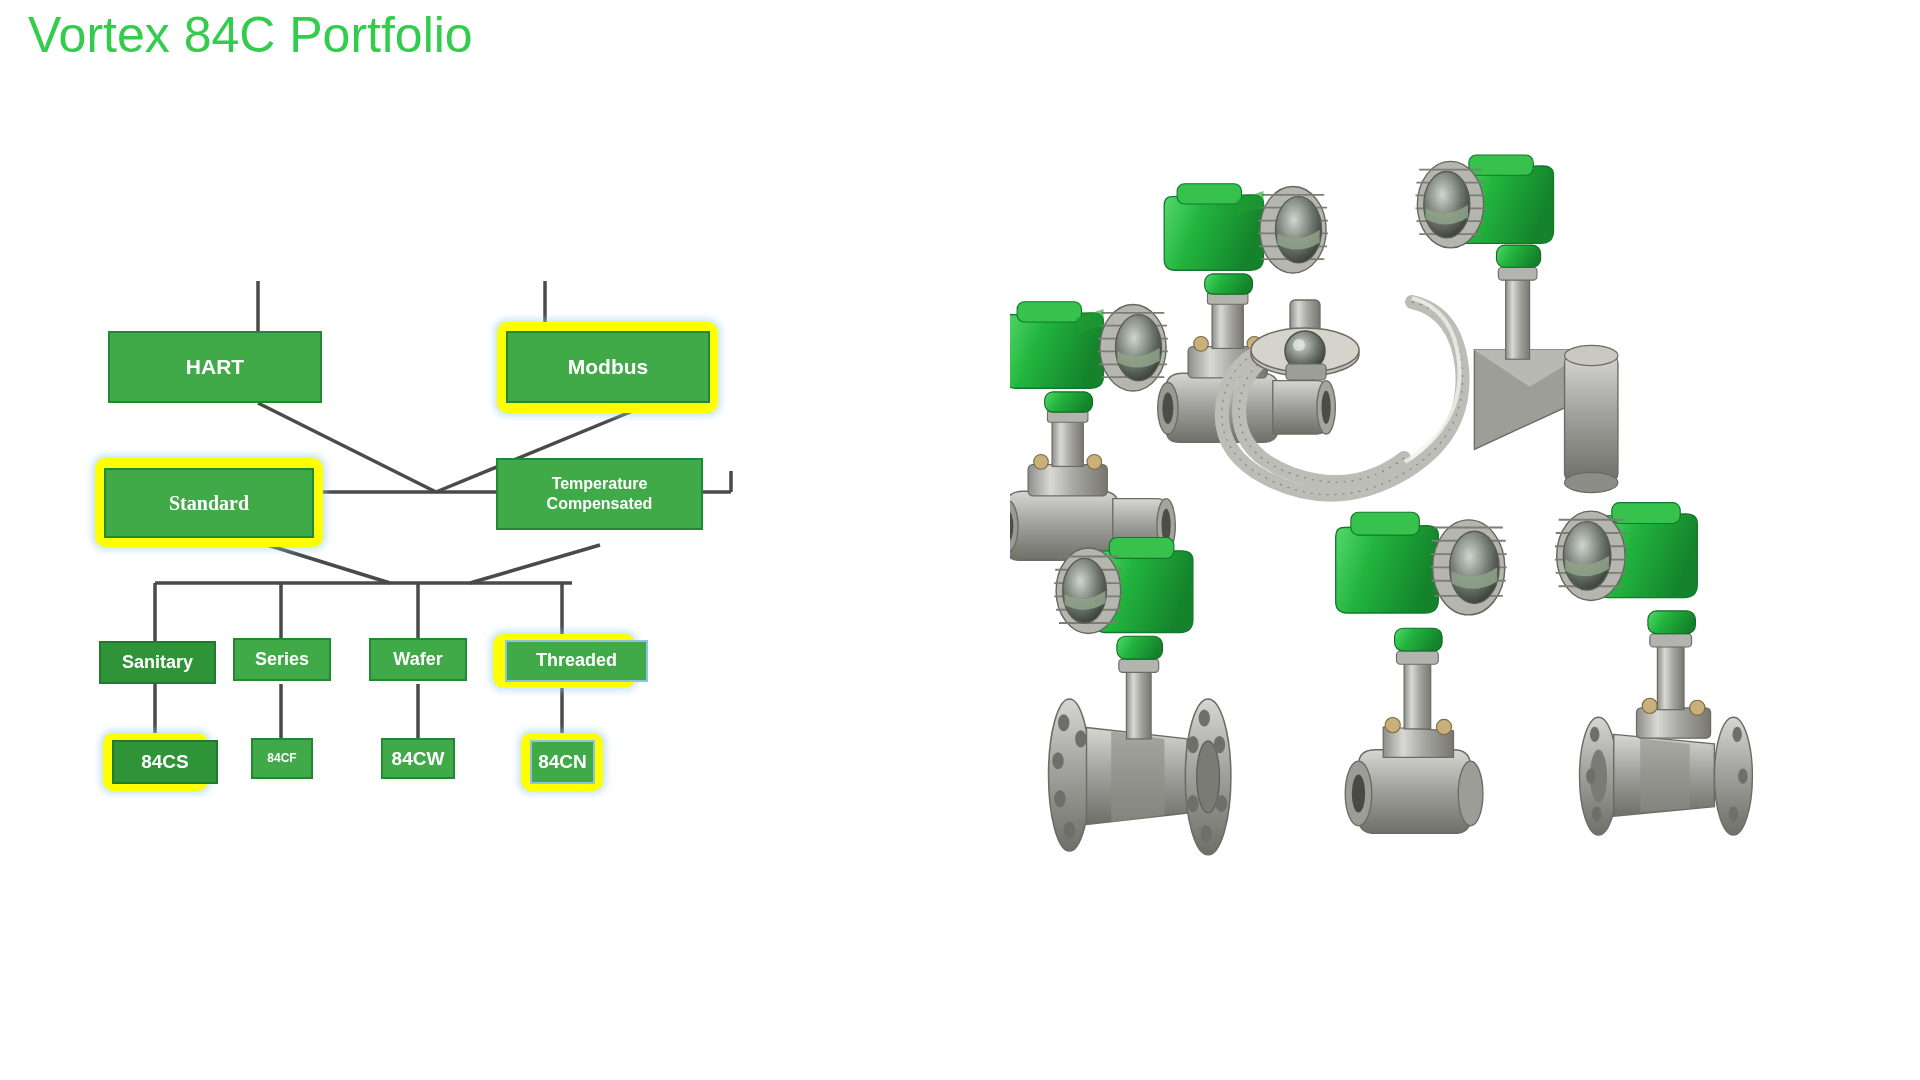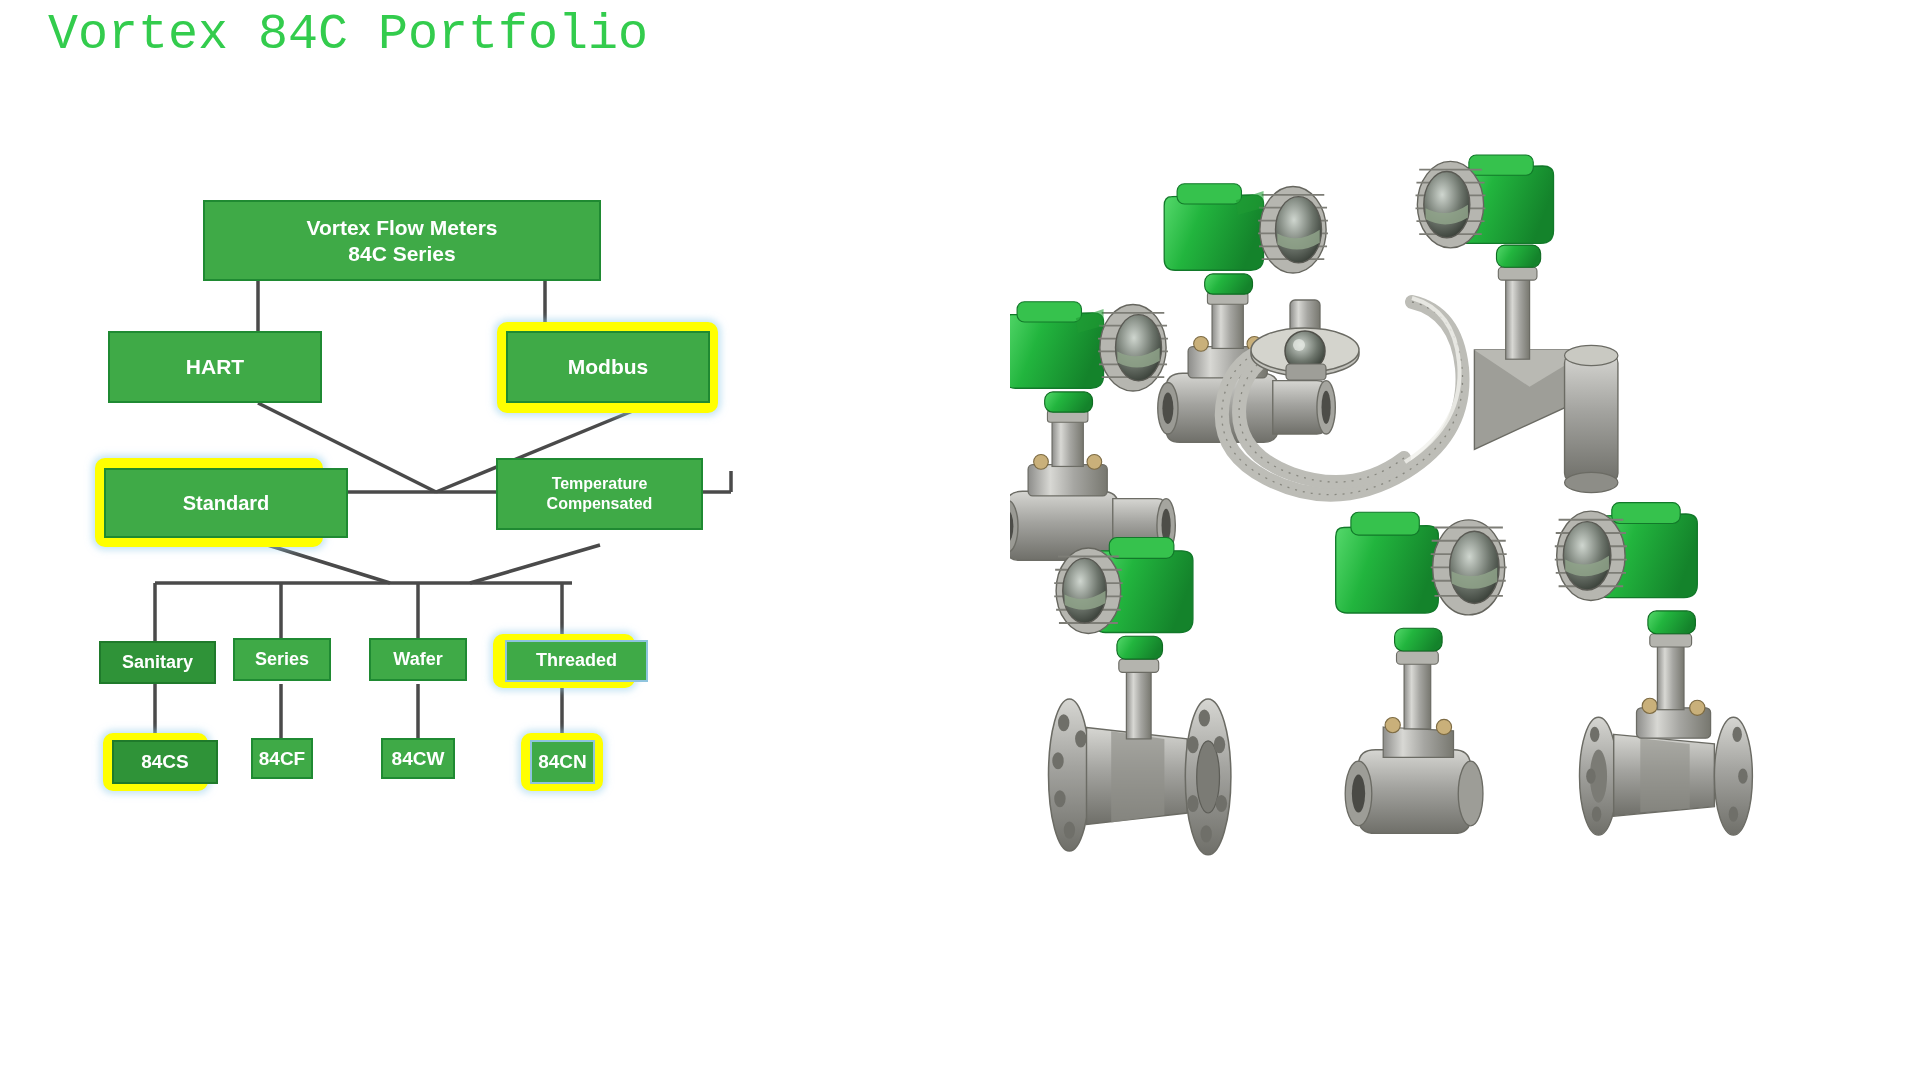--- a/index.html
+++ b/index.html
@@ -10,23 +10,22 @@
     overflow:hidden;
     position:relative;
   }
   #slide{position:absolute;inset:0;width:1920px;height:1080px;}
 
   
   .slide-title{
     position:absolute;left:28px;top:6px;
     font-size:50px;font-weight:400;letter-spacing:0px;
     color:#33cc4d;
-    font-family:Liberation Mono, monospace;
+    font-family:Liberation Sans, sans-serif;
     white-space:nowrap;
-    margin-left:20px;
   }
 
   
   #diagram{position:absolute;left:0;top:0;width:900px;height:1080px;}
   #wires{position:absolute;left:0;top:0;width:900px;height:1080px;}
 
   .node{
     position:absolute;
     box-sizing:border-box;
     background:#3faa47;
@@ -96,36 +95,30 @@
         <path d="M562,684 L562,738"></path>
       </g>
     </svg>
 
     <div class="hl" style="left: 497px; top: 322px; width: 221px; height: 91px; border-color: rgb(255, 255, 0); background: rgb(255, 255, 0);"></div>
     <div class="hl" style="left: 95px; top: 458px; width: 228px; height: 89px; border-color: rgb(255, 255, 0); background: rgb(255, 255, 0);"></div>
     <div class="hl" style="left: 493px; top: 634px; width: 142px; height: 54px; border-color: rgb(255, 255, 0); background: rgb(255, 255, 0);"></div>
     <div class="hl" style="left: 103px; top: 733px; width: 105px; height: 58px; border-color: rgb(255, 255, 0); background: rgb(255, 255, 0);"></div>
     <div class="hl" style="left: 521px; top: 733px; width: 82px; height: 58px; border-color: rgb(255, 255, 0); background: rgb(255, 255, 0);"></div>
 
-    <div class="node" style="left:203px;top:200px;width:398px;height:81px;font-size:21px;">
-      <span class="lbl nosel">
-        <span>Vortex Flow Meters</span>
-        <span>84C Series</span>
-      </span>
-    </div>
 
     <div class="node" style="left:108px;top:331px;width:214px;height:72px;font-size:21px;">
       <span class="lbl nosel">HART</span>
     </div>
 
     <div class="node" style="left:506px;top:331px;width:204px;height:72px;font-size:21px;">
       <span class="lbl nosel">Modbus</span>
     </div>
 
-    <div class="node" style="left:104px;top:468px;width:244px;height:70px;font-size:20px;">
+    <div class="node" style="left:104px;top:468px;width:210px;height:70px;font-size:20px;font-family:Liberation Serif, serif;">
       <span class="lbl nosel">Standard</span>
     </div>
 
     <div class="node" style="left:496px;top:458px;width:207px;height:72px;font-size:16px;">
       <span class="lbl nosel">
         <span>Temperature</span>
         <span>Compensated</span>
       </span>
     </div>
 
@@ -142,21 +135,21 @@
     </div>
 
     <div class="node" style="left:505px;top:640px;width:143px;height:42px;font-size:18px;border-color:#8fc4de;">
       <span class="lbl nosel">Threaded</span>
     </div>
 
     <div class="node dark" style="left:112px;top:740px;width:106px;height:44px;font-size:19px;">
       <span class="lbl nosel">84CS</span>
     </div>
 
-    <div class="node" style="left:251px;top:738px;width:62px;height:41px;font-size:19px;">
+    <div class="node" style="left:251px;top:738px;width:62px;height:41px;font-size:12px;">
       <span class="lbl nosel">84CF</span>
     </div>
 
     <div class="node" style="left:381px;top:738px;width:74px;height:41px;font-size:19px;">
       <span class="lbl nosel">84CW</span>
     </div>
 
     <div class="node" style="left:530px;top:740px;width:65px;height:44px;font-size:19px;border-color:#8fc4de;">
       <span class="lbl nosel">84CN</span>
     </div>

